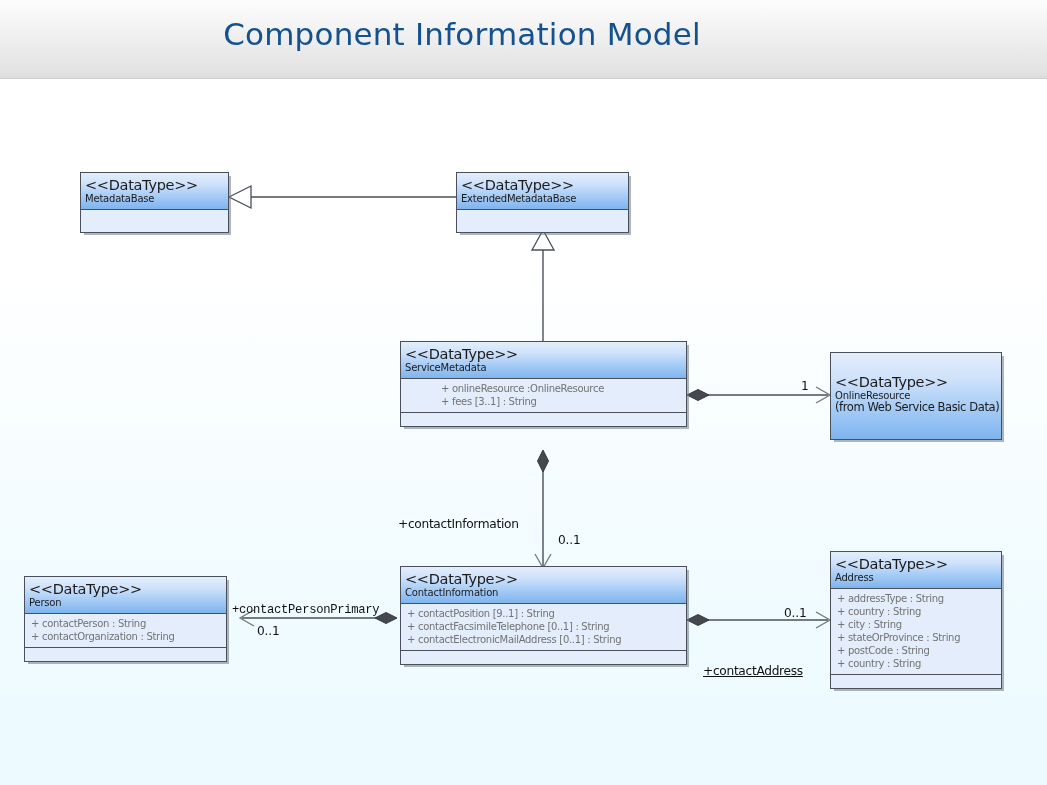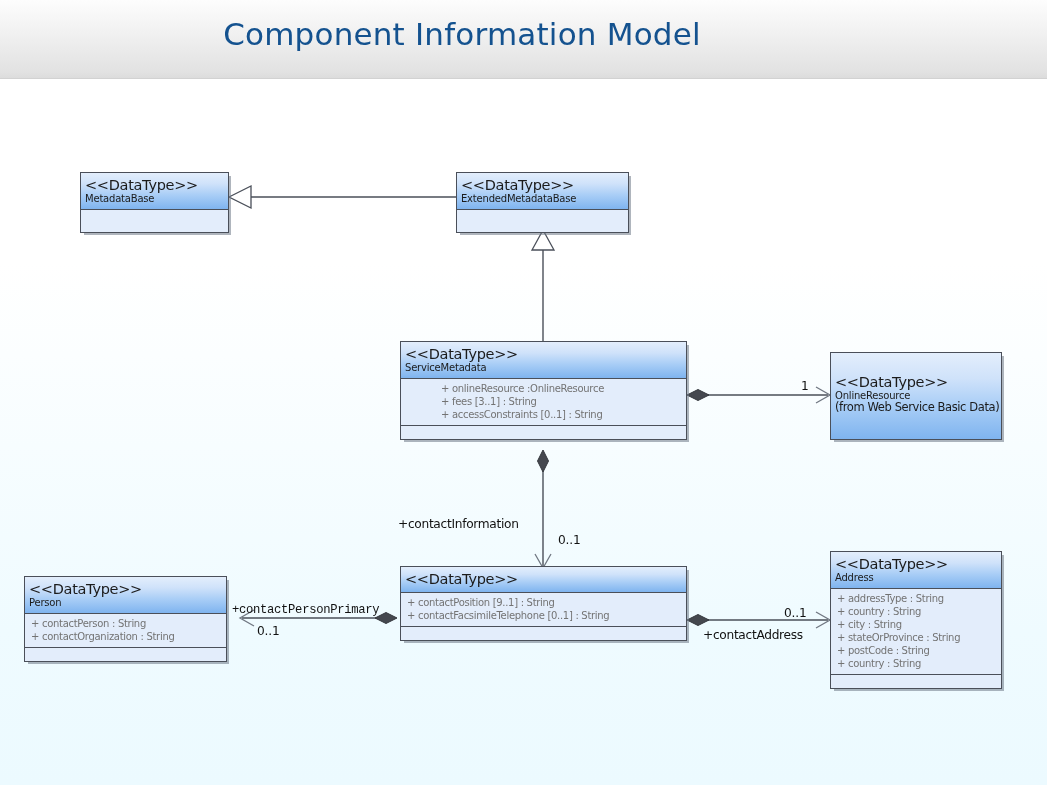--- a/index.html
+++ b/index.html
@@ -202,21 +202,21 @@
       <polyline class="edge-open-arrow" points="816,612 830,620 816,628"></polyline>
     </g>
   </svg>
 
   <div class="edge-label" style="left:398px; top:517px;text-align:right;">+contactInformation</div>
   <div class="mult-label" style="left:558px; top:533px;">0..1</div>
 
   <div class="edge-label" style="left:232px; top:603px;font-family:Liberation Mono, monospace;">+contactPersonPrimary</div>
   <div class="mult-label" style="left:257px; top:624px;">0..1</div>
 
-  <div class="edge-label" style="left:703px; top:628px;">+contactAddress</div>
+  <div class="edge-label" style="left:703px; top:664px;text-decoration:underline;">+contactAddress</div>
   <div class="mult-label" style="left:784px; top:606px;">0..1</div>
 
   <div class="mult-label" style="left:801px; top:379px;">1</div>
 
   <div class="uml-class" style="left:80px; top:172px; width:149px;">
     <div class="uml-header">
       <div class="stereotype">&lt;&lt;DataType&gt;&gt;</div>
       <div class="class-name">MetadataBase</div>
     </div>
     <div class="uml-attrs" style="height:22px; border-bottom:none;"></div>
@@ -231,40 +231,41 @@
   </div>
 
   <div class="uml-class" style="left:400px; top:341px; width:287px;">
     <div class="uml-header">
       <div class="stereotype">&lt;&lt;DataType&gt;&gt;</div>
       <div class="class-name">ServiceMetadata</div>
     </div>
     <div class="uml-attrs center-ind">
       <div class="attr">+ onlineResource :OnlineResource</div>
       <div class="attr">+ fees [3..1] : String</div>
-      <div class="attr">+ accessConstraints [0..1] : String</div>
     </div>
     <div class="uml-ops"></div>
   </div>
 
   <div class="uml-class" style="left:830px; top:352px; width:172px;">
     <div class="uml-header" style="border-bottom:none; padding-bottom:8px; height:86px;">
       <div class="stereotype" style="margin-top:17px;">&lt;&lt;DataType&gt;&gt;</div>
       <div class="class-name">OnlineResource</div>
       <div class="class-from">(from Web Service Basic Data)</div>
     </div>
   </div>
 
   <div class="uml-class" style="left:400px; top:566px; width:287px;">
     <div class="uml-header">
       <div class="stereotype">&lt;&lt;DataType&gt;&gt;</div>
+      <div class="class-name">ContactInformation</div>
     </div>
     <div class="uml-attrs">
       <div class="attr">+ contactPosition [9..1] : String</div>
       <div class="attr">+ contactFacsimileTelephone [0..1] : String</div>
+      <div class="attr">+ contactElectronicMailAddress [0..1] : String</div>
     </div>
     <div class="uml-ops"></div>
   </div>
 
   <div class="uml-class" style="left:24px; top:576px; width:203px;">
     <div class="uml-header">
       <div class="stereotype">&lt;&lt;DataType&gt;&gt;</div>
       <div class="class-name">Person</div>
     </div>
     <div class="uml-attrs">

